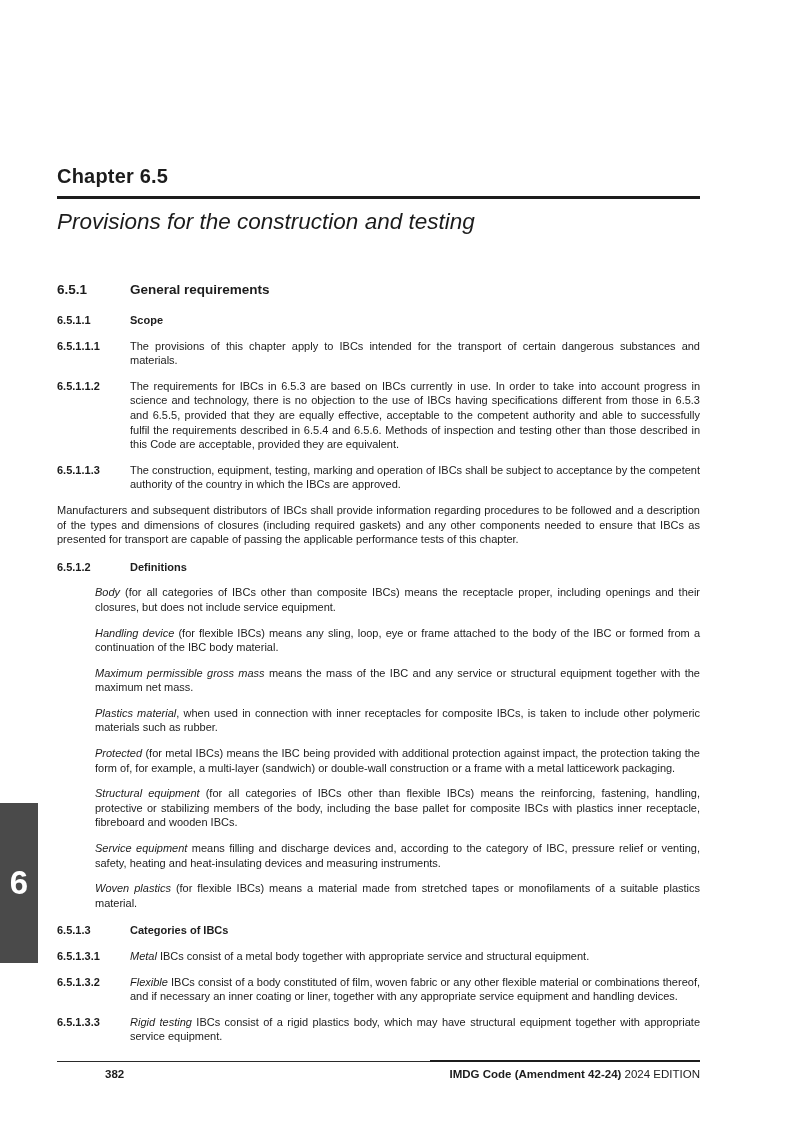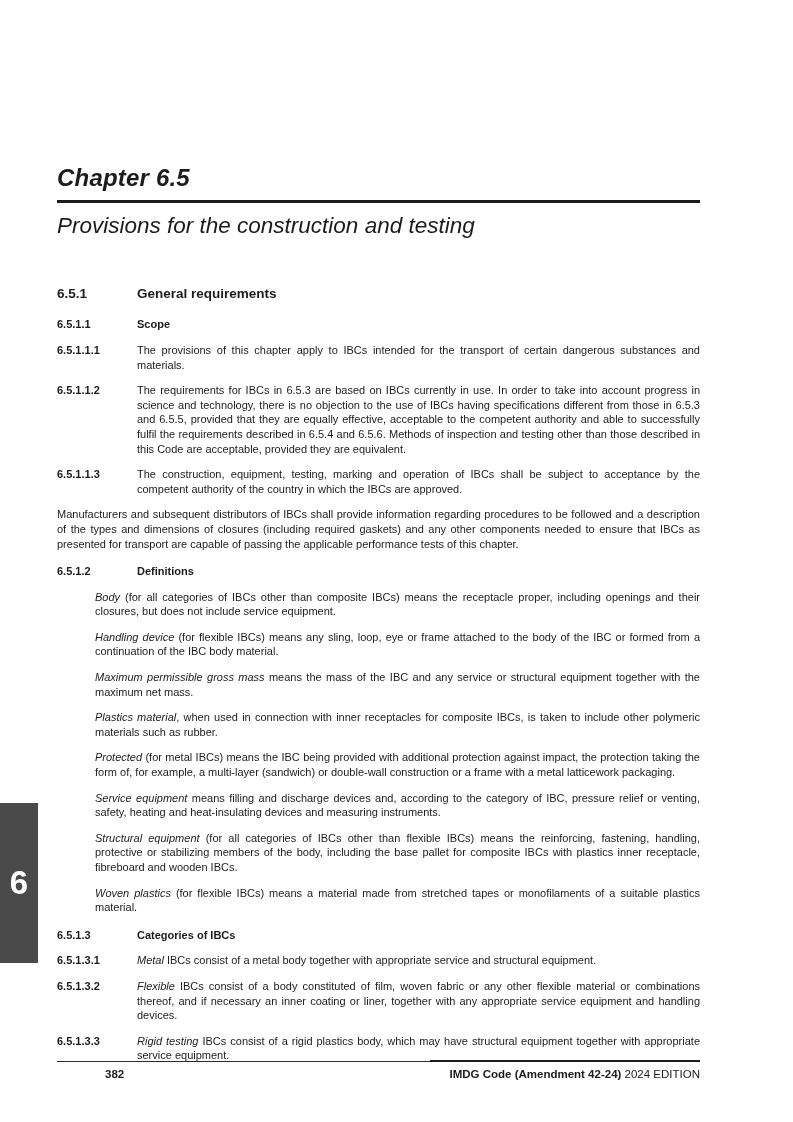--- a/index.html
+++ b/index.html
@@ -13,40 +13,39 @@
     color: #1c1c1c;
     overflow: hidden;
   }
   .content {
     position: absolute;
     left: 57px;
     top: 165px;
     width: 643px;
   }
   .chapter-label {
-    font-size: 24px;
+    font-size: 20px;
     font-weight: 600;
     letter-spacing: 0.2px;
     line-height: 1.1;
-    font-style: italic;
   }
   .chapter-rule {
     height: 3px;
     background: #1c1c1c;
     margin-top: 9px;
   }
   .chapter-title {
     margin-top: 8px;
     font-style: italic;
     font-size: 22.5px;
     line-height: 30px;
     font-weight: 400;
   }
   .blocks { margin-top: 45px; }
-  .block { display: flex; margin-bottom: 11px; gap: 7px; }
+  .block { display: flex; margin-bottom: 11px; }
   .num {
     flex: 0 0 73px;
     width: 73px;
     font-weight: bold;
     font-size: 11px;
     line-height: 14.6px;
   }
   .txt {
     flex: 1;
     font-size: 11px;
@@ -168,25 +167,25 @@
 
       <div class="block b-def">
         <div class="txt"><span class="lead">Plastics material</span><span>, when used in connection with inner receptacles for composite IBCs, is taken to include other polymeric materials such as rubber.</span></div>
       </div>
 
       <div class="block b-def">
         <div class="txt"><span class="lead">Protected</span><span> (for metal IBCs) means the IBC being provided with additional protection against impact, the protection taking the form of, for example, a multi-layer (sandwich) or double-wall construction or a frame with a metal latticework packaging.</span></div>
       </div>
 
       <div class="block b-def">
+        <div class="txt"><span class="lead">Structural equipment</span><span> (for all categories of IBCs other than flexible IBCs) means the reinforcing, fastening, handling, protective or stabilizing members of the body, including the base pallet for composite IBCs with plastics inner receptacle, fibreboard and wooden IBCs.</span></div>
+      </div>
+
+      <div class="block b-def">
         <div class="txt"><span class="lead">Service equipment</span><span> means filling and discharge devices and, according to the category of IBC, pressure relief or venting, safety, heating and heat-insulating devices and measuring instruments.</span></div>
-      </div>
-
-      <div class="block b-def">
-        <div class="txt"><span class="lead">Structural equipment</span><span> (for all categories of IBCs other than flexible IBCs) means the reinforcing, fastening, handling, protective or stabilizing members of the body, including the base pallet for composite IBCs with plastics inner receptacle, fibreboard and wooden IBCs.</span></div>
       </div>
 
       <div class="block b-def">
         <div class="txt"><span class="lead">Woven plastics</span><span> (for flexible IBCs) means a material made from stretched tapes or monofilaments of a suitable plastics material.</span></div>
       </div>
 
       <div class="block b-h2">
         <div class="num">6.5.1.3</div>
         <div class="txt">Categories of IBCs</div>
       </div>

